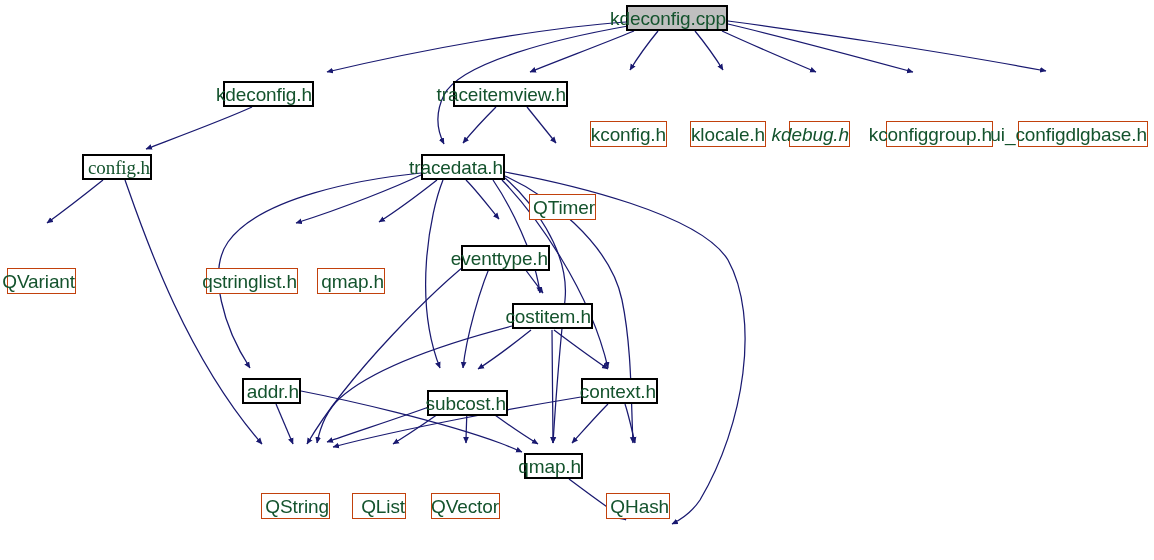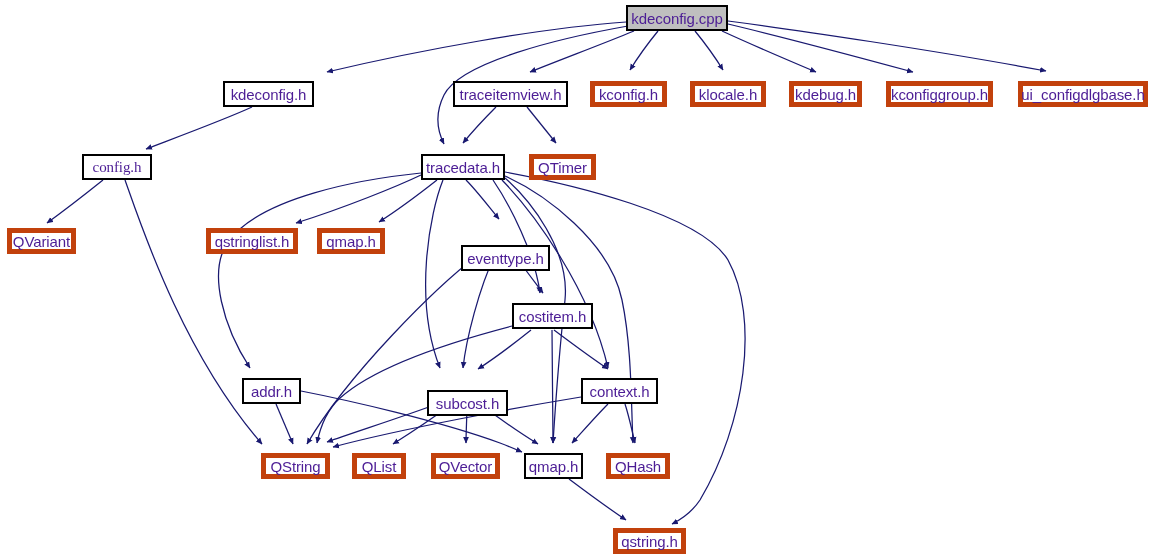--- a/index.html
+++ b/index.html
@@ -21,32 +21,33 @@
     left: 0;
     top: 0;
     width: 1154px;
     height: 560px;
   }
   .node {
     position: absolute;
     box-sizing: border-box;
     display: flex;
     align-items: center;
-    justify-content: center;
+    justify-content: flex-end;
     white-space: nowrap;
-    color: #4c1d95;
+    color: #14532d;
     background: #ffffff;
-    font-size: 15px;
+    font-size: 19px;
     line-height: 1;
     letter-spacing: -0.1px;
     z-index: 3;
   }
   
   .node.ext {
-    border: 5px solid #c2410c;
+    border: 1px solid #c2410c;
+    margin-top: 40px;
   }
   
   .node.local {
     border: 2px solid #000000;
   }
   
   .node.root {
     border: 2px solid #000000;
     background: #bfbfbf;
   }
@@ -119,21 +120,21 @@
       </div>
       <div class="node local" title="traceitemview.h" style="left: 453px; top: 81px; width: 115px; height: 26px;">
         <span class="label">traceitemview.h</span>
       </div>
       <div class="node ext" title="kconfig.h" style="left: 590px; top: 81px; width: 77px; height: 26px;">
         <span class="label">kconfig.h</span>
       </div>
       <div class="node ext" title="klocale.h" style="left: 690px; top: 81px; width: 76px; height: 26px;">
         <span class="label">klocale.h</span>
       </div>
-      <div class="node ext" title="kdebug.h" style="left: 789px; top: 81px; width: 73px; height: 26px;">
+      <div class="node ext" title="kdebug.h" style="left: 789px; top: 81px; width: 61px; height: 26px; font-style: italic;">
         <span class="label">kdebug.h</span>
       </div>
       <div class="node ext" title="kconfiggroup.h" style="left: 886px; top: 81px; width: 107px; height: 26px;">
         <span class="label">kconfiggroup.h</span>
       </div>
       <div class="node ext" title="ui_configdlgbase.h" style="left: 1018px; top: 81px; width: 130px; height: 26px;">
         <span class="label">ui_configdlgbase.h</span>
       </div>
       <div class="node local" title="config.h" style="left: 82px; top: 154px; width: 70px; height: 26px; font-family: Liberation Serif, serif;">
         <span class="label">config.h</span>

